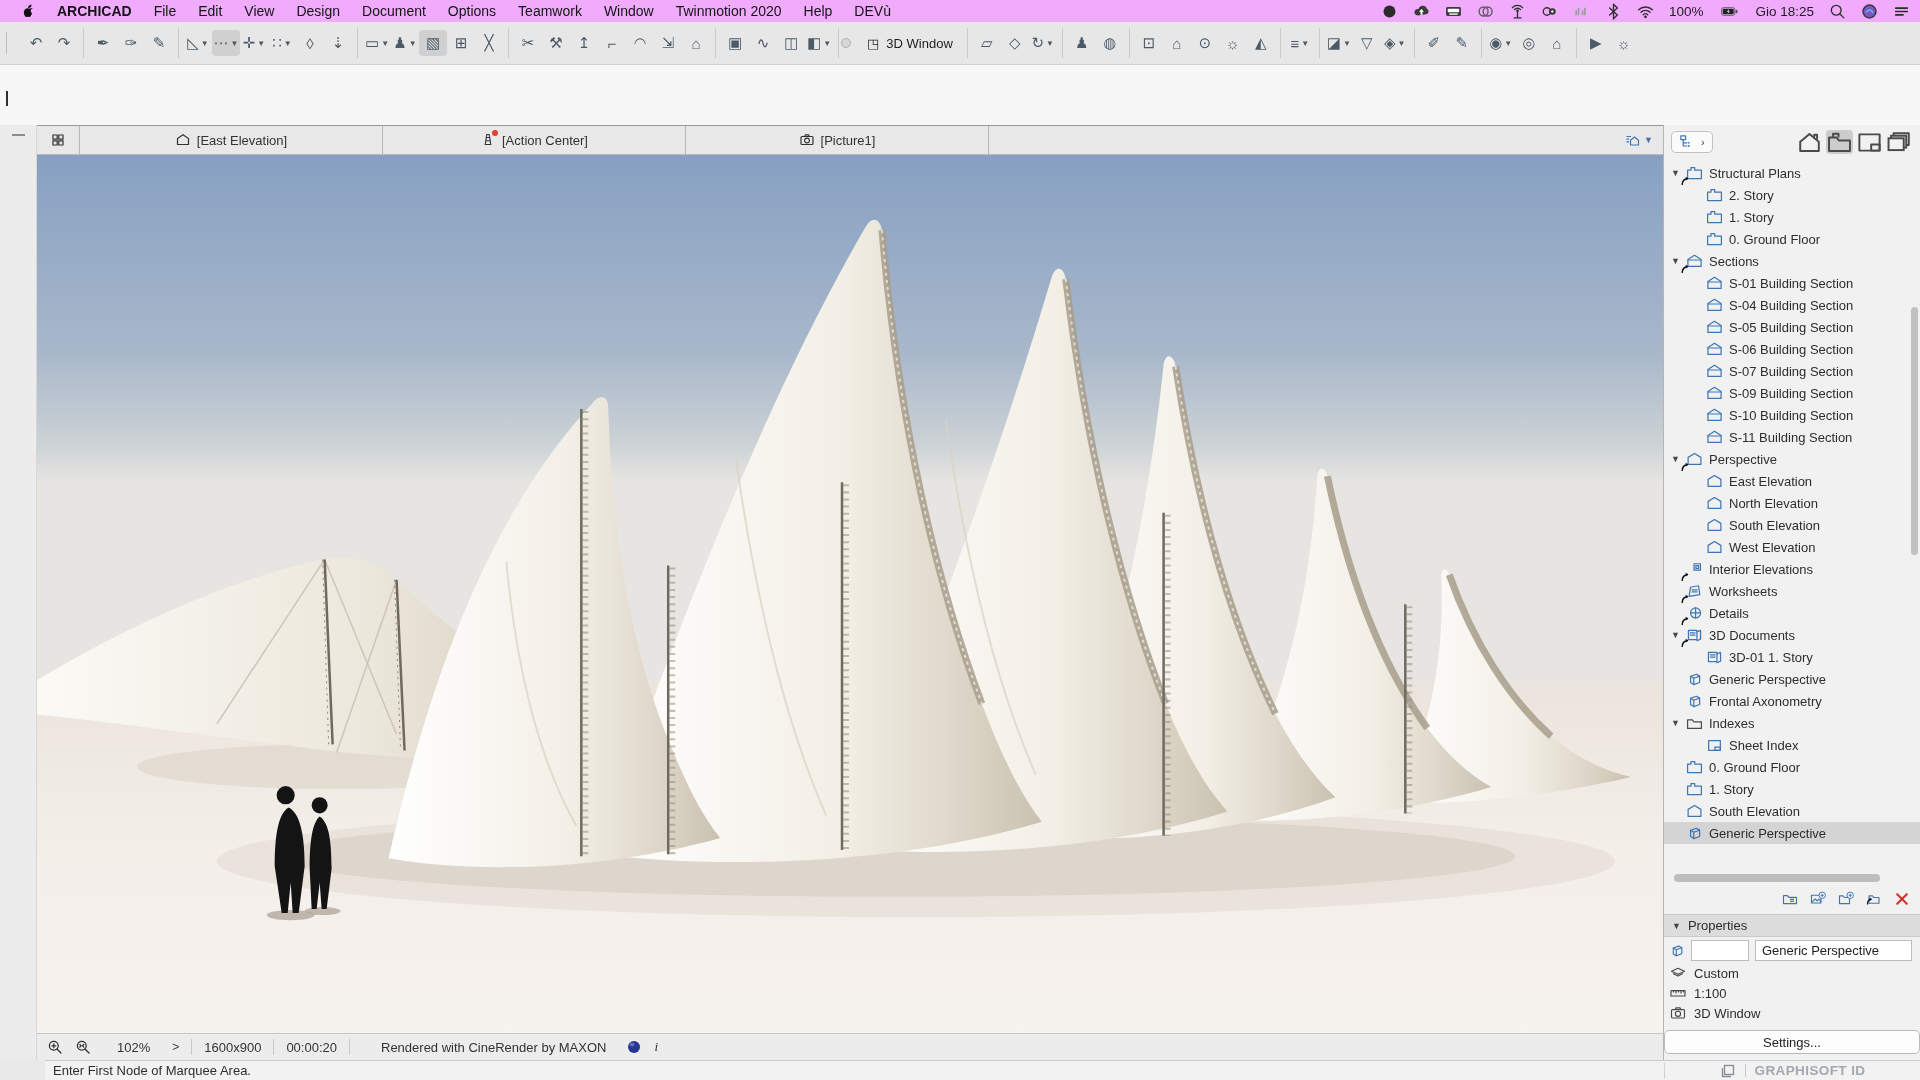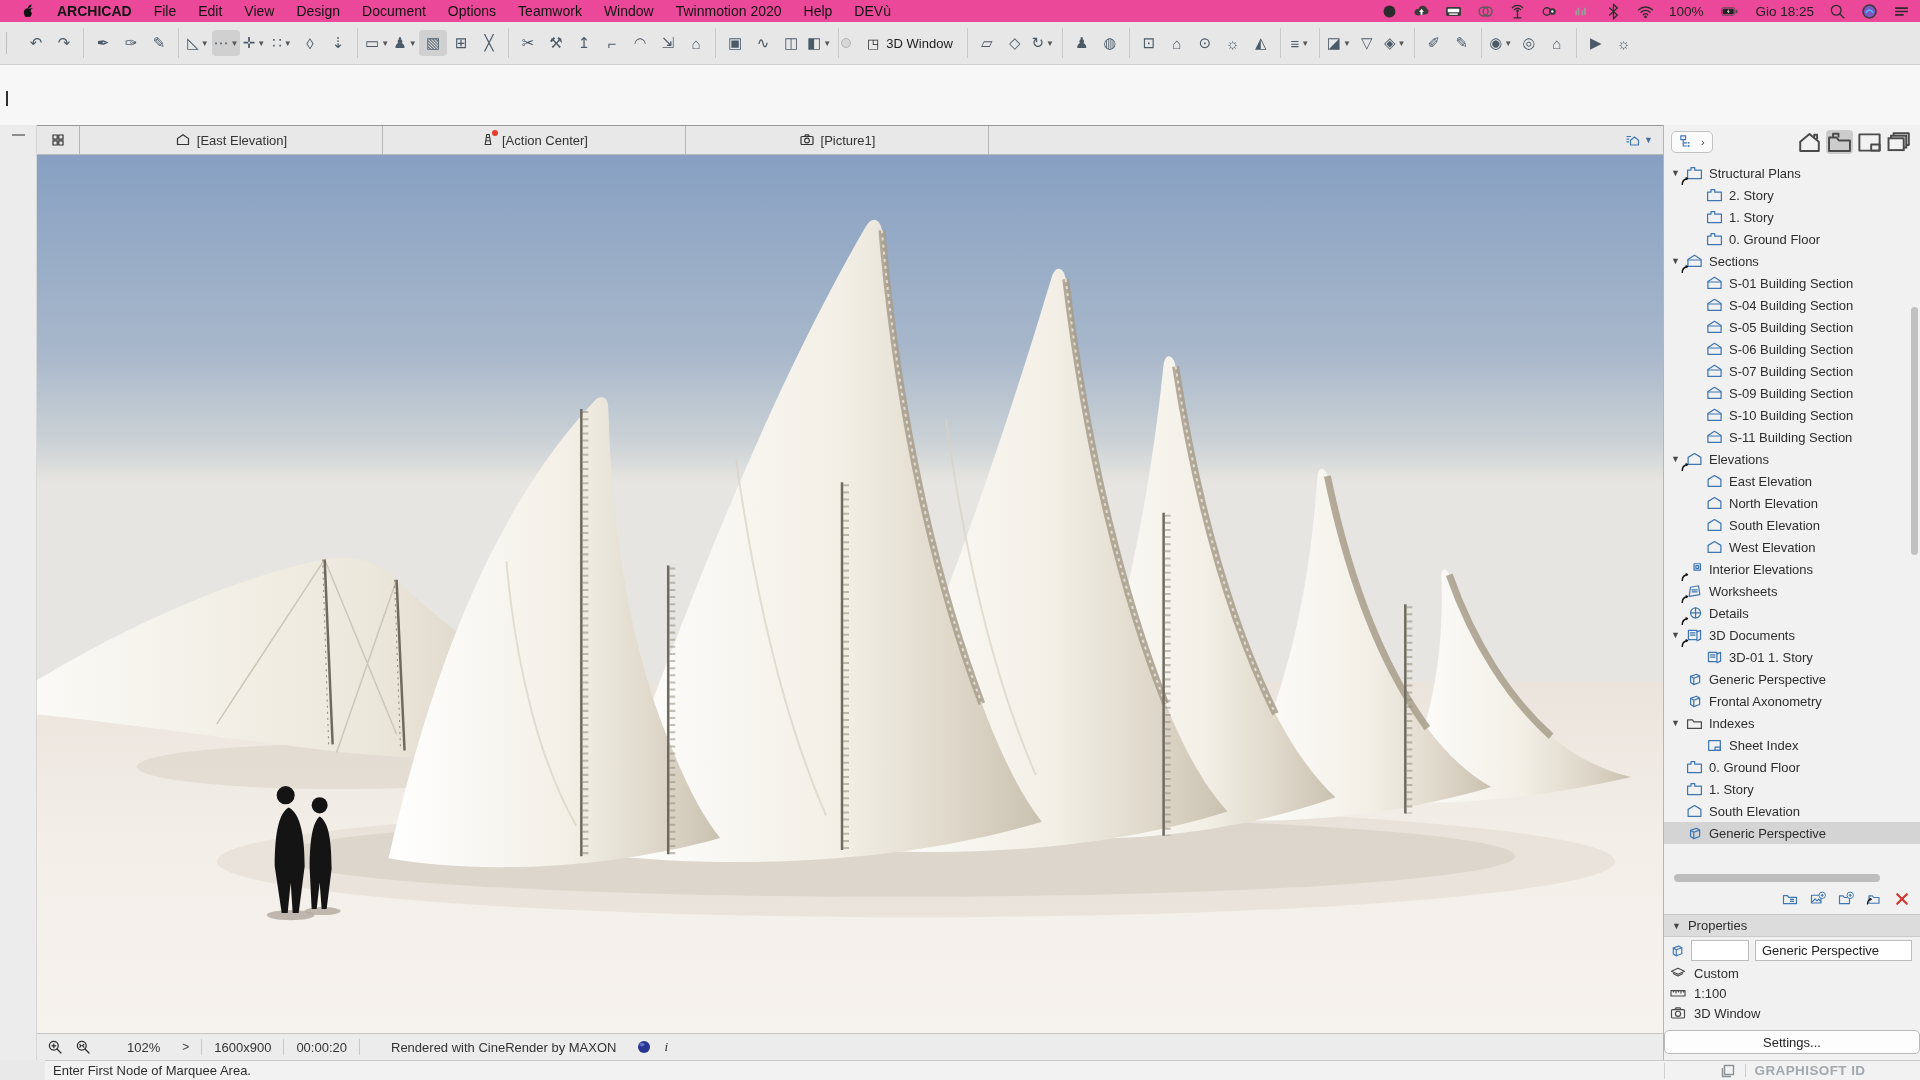--- a/index.html
+++ b/index.html
@@ -3,21 +3,21 @@
 <meta charset="utf-8">
 <style>
   html,body{margin:0;padding:0;}
   body{width:1920px;height:1080px;overflow:hidden;background:#e9e9e9;
        font-family:"Liberation Sans",sans-serif;-webkit-font-smoothing:antialiased;}
   #app{display:flex;flex-direction:column;width:1920px;height:1080px;}
   .ic{display:inline-flex;align-items:center;justify-content:center;}
   .ic svg{width:16px;height:16px;display:block;}
 
   
-  .menubar{height:22px;background:#ec4899;display:flex;align-items:center;
+  .menubar{height:22px;background:#f0abfc;display:flex;align-items:center;
            padding:0 10px;font-size:14px;color:#141414;flex:none;}
   .mb-left{display:flex;align-items:center;}
   .mb-apple{padding:0 10px;}
   .mb-item{padding:0 11px;white-space:nowrap;}
   .mb-item.brand{font-weight:700;}
   .mb-right{margin-left:auto;display:flex;align-items:center;gap:15px;font-size:13.5px;color:#222;}
   .mb-right .ic svg{width:17px;height:17px;}
 
   
   .titlebar{height:24px;background:#ececec;border-bottom:1px solid #d2d2d2;
@@ -562,21 +562,21 @@
               <path d="M4.9 6.8h3.8M6.8 4.9v3.8" fill="none" stroke="#2e2e2e" stroke-width="1.25" stroke-linecap="round"></path>
             </svg>
           </span>
           <span class="ic">
             <svg viewBox="0 0 16 16" xmlns="http://www.w3.org/2000/svg">
               <circle cx="6.8" cy="6.8" r="4.4" fill="none" stroke="#2e2e2e" stroke-width="1.25" stroke-linecap="round"></circle>
               <path d="M10 10l4 4" fill="none" stroke="#2e2e2e" stroke-width="1.25" stroke-linecap="round"></path>
               <path d="M4.8 5.4l1.2 1.4-1.2 1.4M8.8 5.4L7.6 6.8l1.2 1.4" fill="none" stroke="#2e2e2e" stroke-width="1.25" stroke-linecap="round"></path>
             </svg>
           </span>
-          <span class="grp" style="margin-left:24px">102%</span>
+          <span class="grp" style="margin-left:14px">102%</span>
           <span class="chev" style="margin-left:10px">&gt;</span>
           <span class="sep"></span>
           <span>1600x900</span>
           <span class="sep"></span>
           <span>00:00:20</span>
           <span class="sep"></span>
           <span style="margin-left:19px">Rendered with CineRender by MAXON</span>
           <span class="ic" style="margin-left:8px">
             <svg viewBox="0 0 16 16" xmlns="http://www.w3.org/2000/svg">
               <circle cx="8" cy="8" r="6" fill="#283593"></circle>
@@ -748,21 +748,21 @@
             <span>S-11 Building Section</span>
           </div>
           <div class="trow">
             <span class="tarrow">▼</span>
             <span class="ticon"><svg viewBox="0 0 16 16" xmlns="http://www.w3.org/2000/svg">
                 <path d="M2 12.6V6L8 2.4 14 6v6.6z" fill="none" stroke="#3e76b4" stroke-width="1.15" stroke-linejoin="round" stroke-linecap="round"></path>
               </svg><span class="ov"><svg viewBox="0 0 10 10" xmlns="http://www.w3.org/2000/svg">
                   <path d="M1.2 9C1.2 4.8 3.2 2.8 6.8 2.5" fill="none" stroke="#111" stroke-width="1.4"></path>
                   <path d="M4.6 0.8L7.4 2.6 4.8 4.6z" fill="#111"></path>
                 </svg></span></span>
-            <span>Elevations</span>
+            <span>Perspective</span>
           </div>
           <div class="trow">
             <span class="tindent"></span>
             <span class="tarrow"></span>
             <span class="ticon"><svg viewBox="0 0 16 16" xmlns="http://www.w3.org/2000/svg">
                 <path d="M2 12.6V6L8 2.4 14 6v6.6z" fill="none" stroke="#3e76b4" stroke-width="1.15" stroke-linejoin="round" stroke-linecap="round"></path>
               </svg></span>
             <span>East Elevation</span>
           </div>
           <div class="trow">

